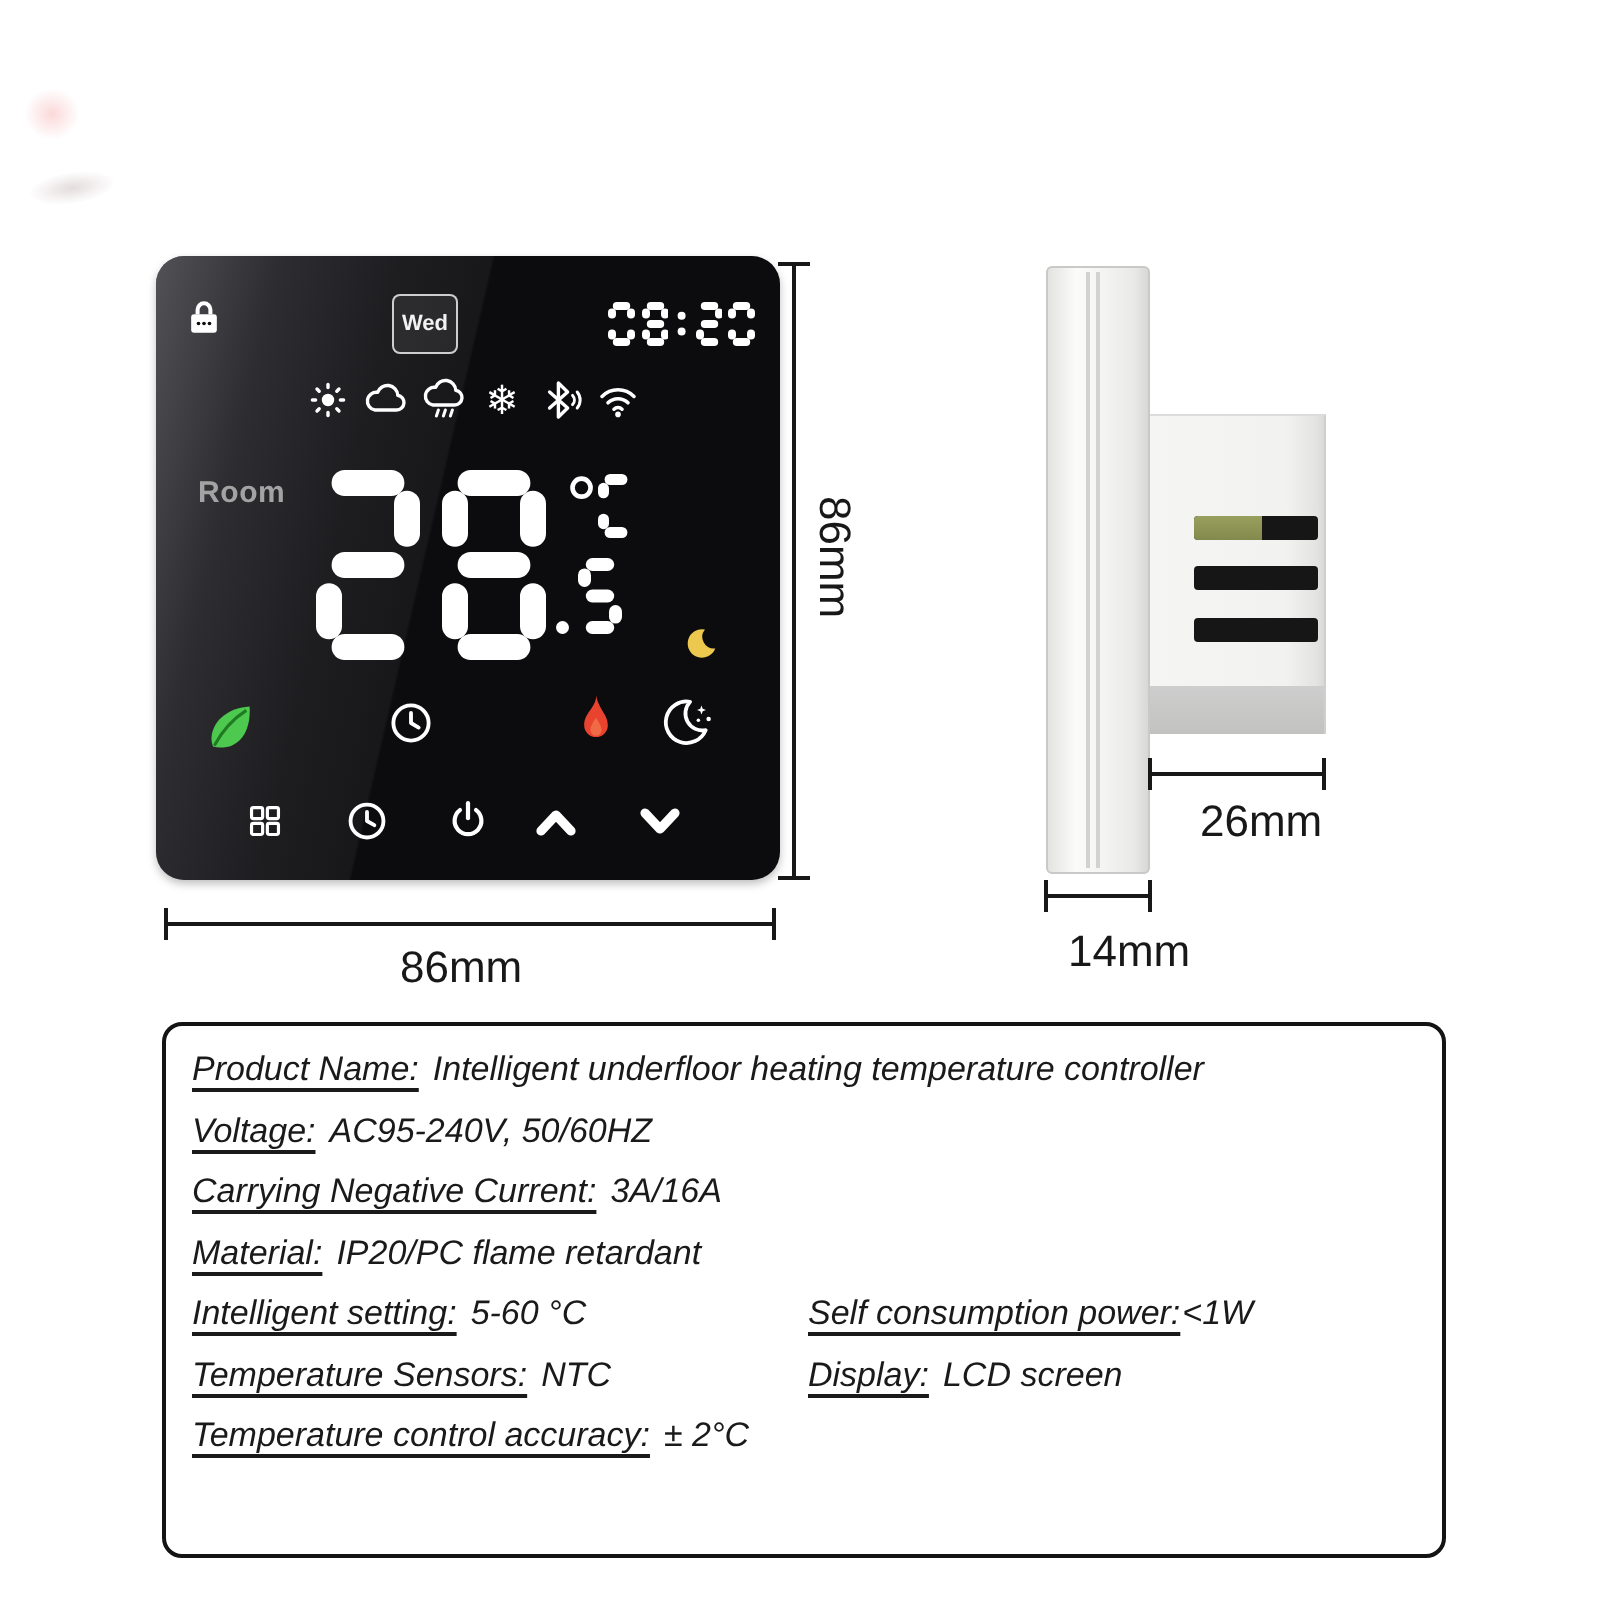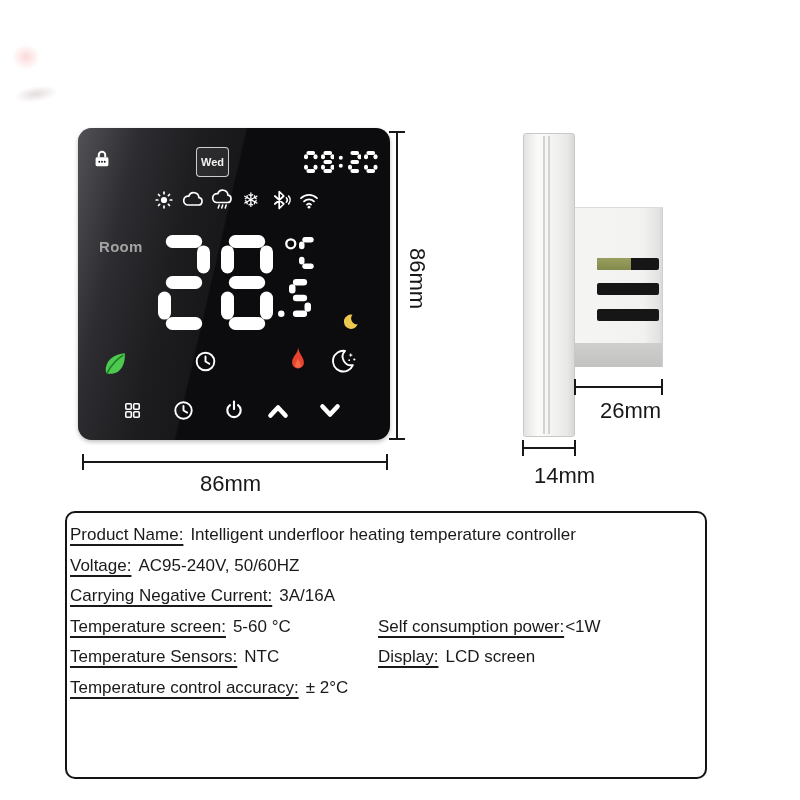--- a/index.html
+++ b/index.html
@@ -74,22 +74,22 @@
     background:linear-gradient(to right,#f5f5f3 0%,#f2f2f0 78%,#e3e3e1 96%,#d9d9d7 100%);
     border-top:1px solid #dcdcda;border-right:1px solid #cfcfcd;box-sizing:border-box;}
   .vent{position:absolute;left:22px;width:62px;height:12px;border-radius:2px;background:#161616;}
   #vent-1{top:50px;} #vent-2{top:75px;} #vent-3{top:101px;}
   #vent-label-strip{position:absolute;left:0;top:0;width:55%;height:100%;border-radius:2px 0 0 2px;
     background:linear-gradient(to bottom,#99a05e,#82894c);}
   #rear-band{position:absolute;left:0;bottom:0;width:100%;height:24px;
     background:linear-gradient(to bottom,#cecece,#c2c2c0);}
 
   
-  #spec-table{left:65px;top:511px;width:642px;height:268px;border:2.5px solid #141414;
-    border-radius:10px;box-sizing:border-box;padding:12px 0 0 3px;font-size:17px;color:#1a1a1a;}
+  #spec-table{left:81px;top:511px;width:642px;height:268px;border:2.5px solid #141414;
+    border-radius:10px;box-sizing:border-box;padding:12px 0 0 13px;font-size:17px;color:#1a1a1a;font-style:italic;}
   .spec-row{position:relative;height:30.5px;white-space:nowrap;}
   .spec-pair{display:inline;}
   .spec-pair.col2{position:absolute;left:308px;top:0;}
   .spec-label{text-decoration:underline;text-underline-offset:4px;text-decoration-thickness:1.6px;
     margin-right:7px;}
   .spec-pair.tight .spec-label{margin-right:1px;}
 </style>
 </head>
 <body>
 
@@ -326,19 +326,20 @@
   <div id="dim-rear-line" class="dim-h"></div>
   <div id="dim-rear-label" class="dim-label">26mm</div>
   <div id="dim-front-line" class="dim-h"></div>
   <div id="dim-front-label" class="dim-label">14mm</div>
 
   <div id="spec-table" class="abs">
     <div id="spec-rows">
         <div class="spec-row"><span class="spec-pair"><span class="spec-label">Product Name:</span><span class="spec-value">Intelligent underfloor heating temperature controller</span></span></div>
         <div class="spec-row"><span class="spec-pair"><span class="spec-label">Voltage:</span><span class="spec-value">AC95-240V, 50/60HZ</span></span></div>
         <div class="spec-row"><span class="spec-pair"><span class="spec-label">Carrying Negative Current:</span><span class="spec-value">3A/16A</span></span></div>
-        <div class="spec-row"><span class="spec-pair"><span class="spec-label">Temperature screen:</span><span class="spec-value">5-60 °C</span></span><span class="spec-pair col2 tight"><span class="spec-label">Self consumption power:</span><span class="spec-value">&lt;1W</span></span></div>
+        <div class="spec-row"><span class="spec-pair"><span class="spec-label">Material:</span><span class="spec-value">IP20/PC flame retardant</span></span></div>
+        <div class="spec-row"><span class="spec-pair"><span class="spec-label">Intelligent setting:</span><span class="spec-value">5-60 °C</span></span><span class="spec-pair col2 tight"><span class="spec-label">Self consumption power:</span><span class="spec-value">&lt;1W</span></span></div>
         <div class="spec-row"><span class="spec-pair col2"><span class="spec-label">Display:</span><span class="spec-value">LCD screen</span></span><span class="spec-pair"><span class="spec-label">Temperature Sensors:</span><span class="spec-value">NTC</span></span></div>
         <div class="spec-row"><span class="spec-pair"><span class="spec-label">Temperature control accuracy:</span><span class="spec-value">± 2°C</span></span></div>
       </div>
   </div>
 
 </div>
 
 </body></html>

